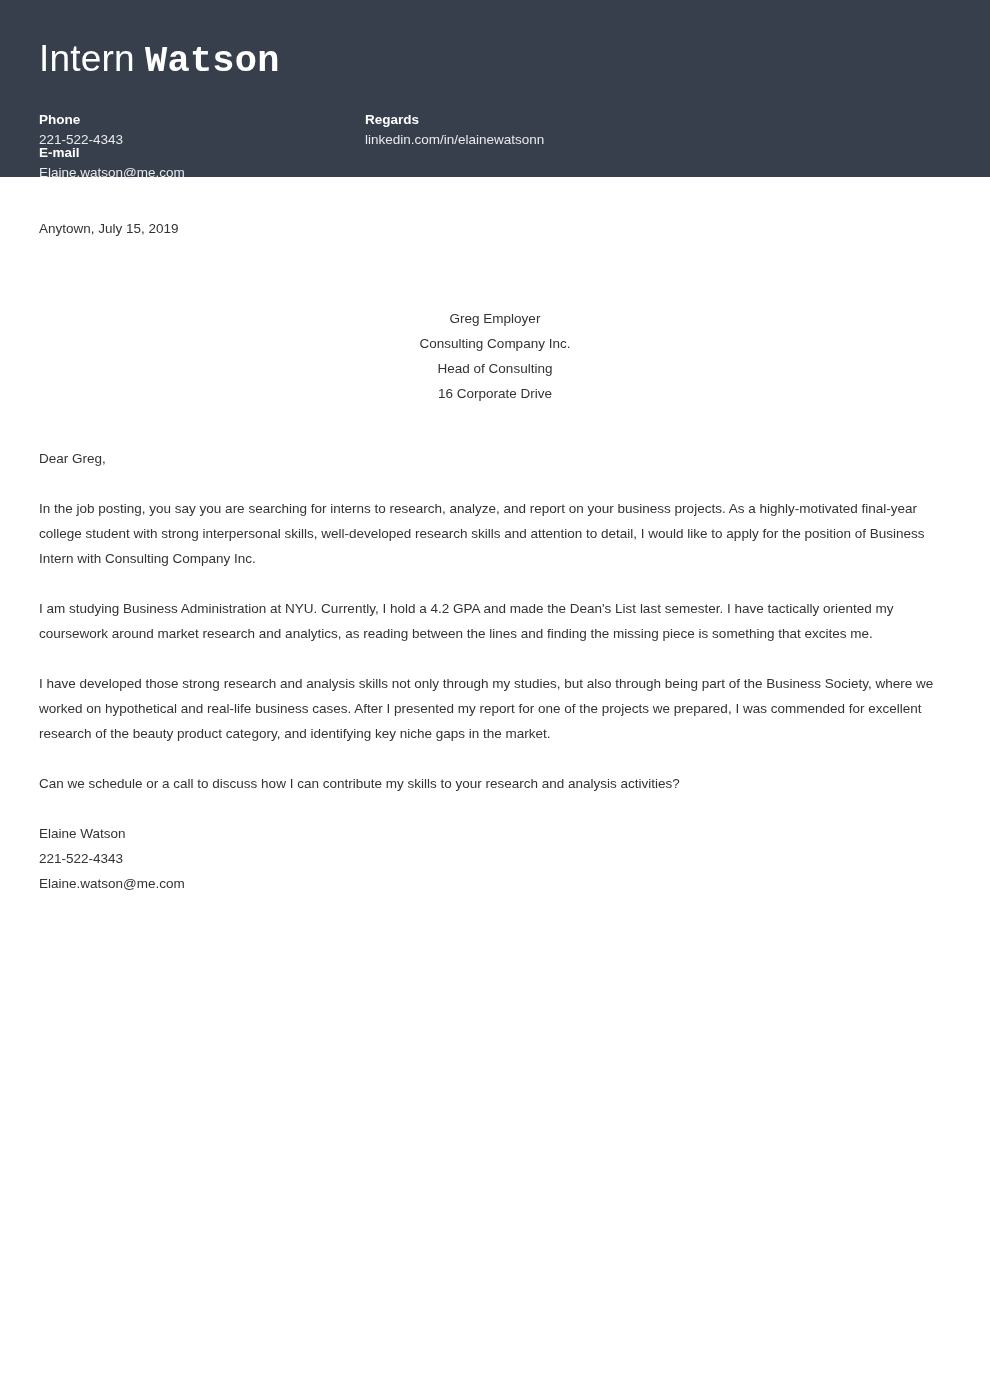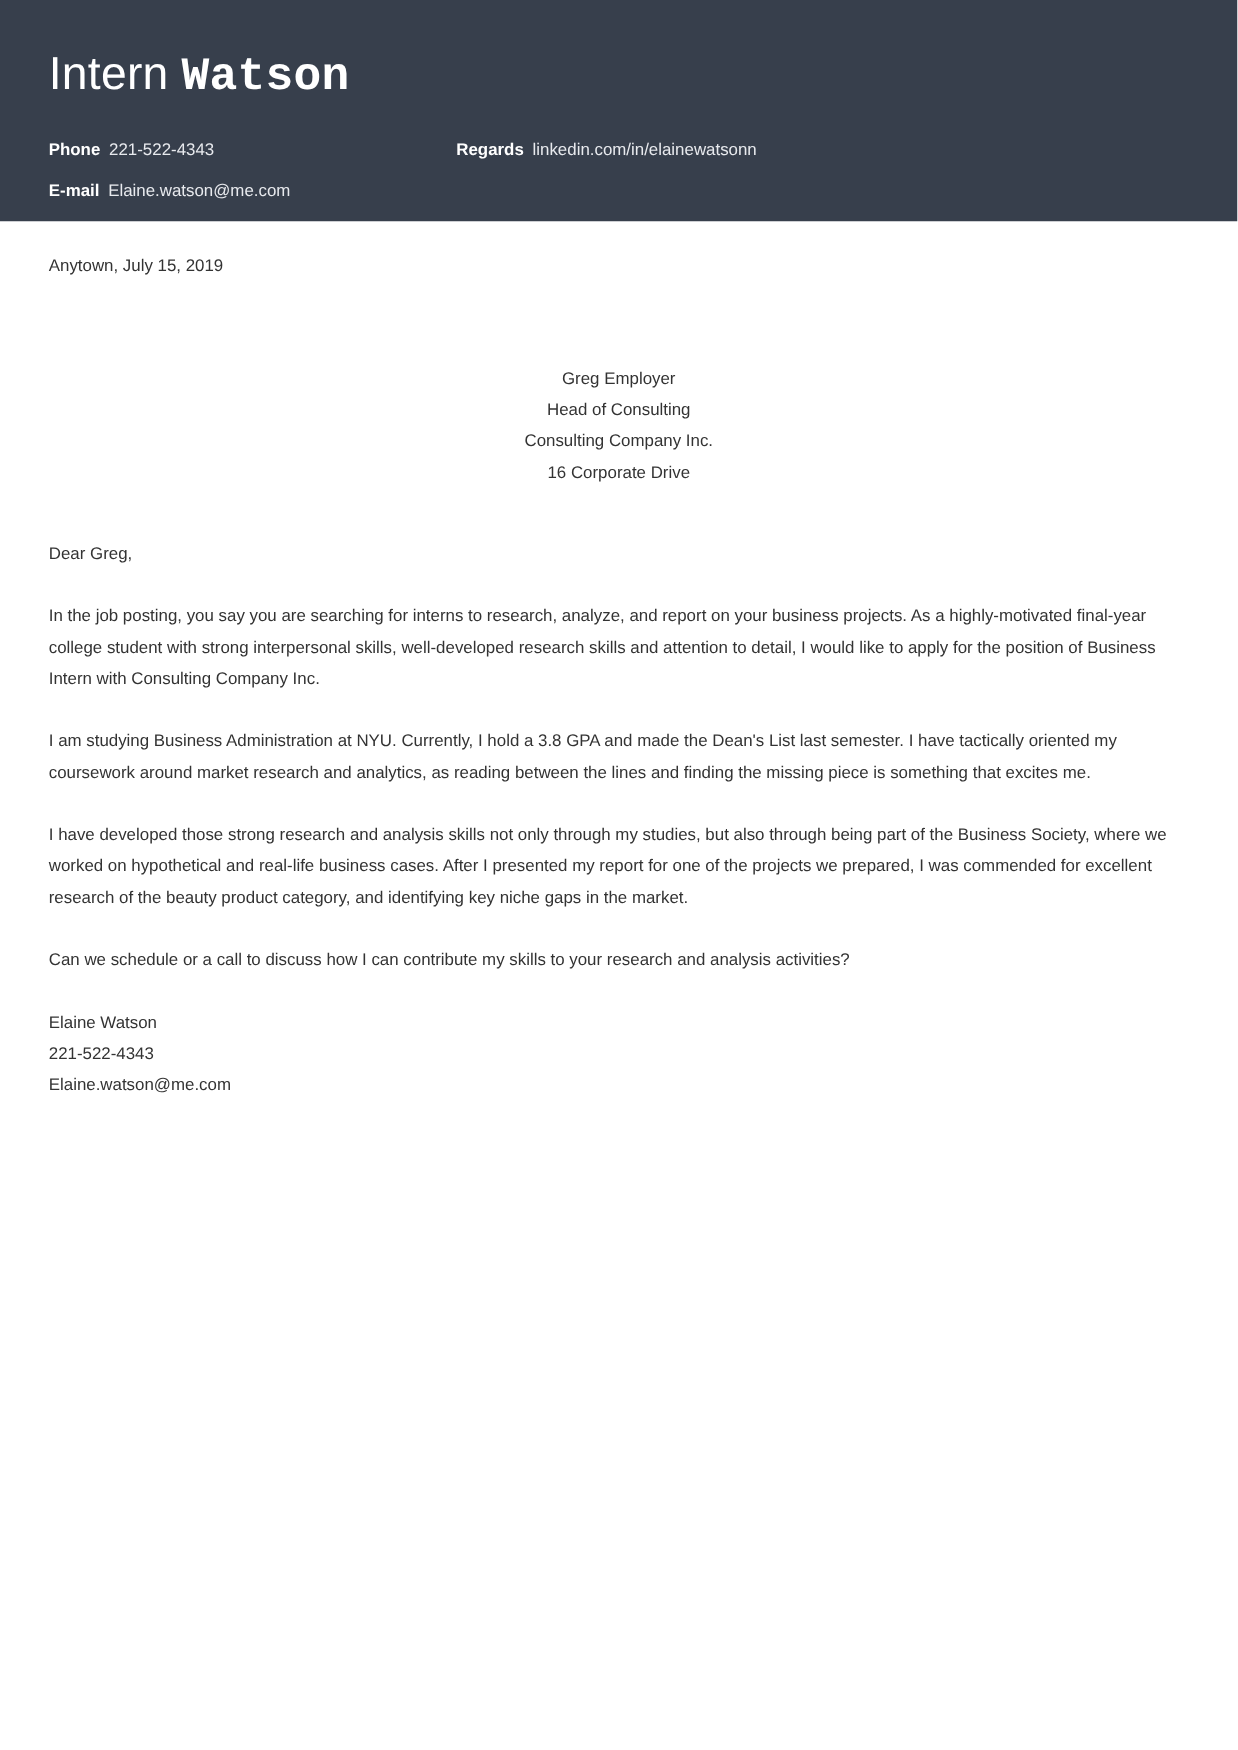--- a/index.html
+++ b/index.html
@@ -52,38 +52,39 @@
     display: flex;
     align-items: flex-start;
     height: 33px;
   }
   .contact-cell {
     display: flex;
     align-items: baseline;
     font-size: 13.5px;
     line-height: 20px;
     white-space: nowrap;
+    flex-direction: column;
   }
   .contact-cell.col-left {
     width: 326px;
     flex: 0 0 326px;
   }
   .contact-label {
     font-weight: 700;
     color: #ffffff;
     margin-right: 7px;
   }
   .contact-value {
     font-weight: 400;
     color: #e8eaee;
   }
 
   
   .letter {
-    padding: 0 39px;
+    padding: 16px 39px;
     box-sizing: border-box;
     width: 990px;
   }
   .letter-inner {
     width: 912px;
   }
   .txt {
     font-size: 13.5px;
     line-height: 25px;
     color: #333333;
@@ -154,35 +155,35 @@
 
 <div class="letter">
   <div class="letter-inner">
 
     <div class="date-line">
       <p class="txt">Anytown, July 15, 2019</p>
     </div>
 
     <div class="recipient">
       <div class="txt-line">Greg Employer</div>
+      <div class="txt-line">Consulting Company Inc.</div>
       <div class="txt-line">Head of Consulting</div>
-      <div class="txt-line">Consulting Company Inc.</div>
       <div class="txt-line">16 Corporate Drive</div>
     </div>
 
     <div class="salutation">
       <p class="txt">Dear Greg,</p>
     </div>
 
     <div class="para">
       <p class="txt">In the job posting, you say you are searching for interns to research, analyze, and report on your business projects. As a highly-motivated final-year college student with strong interpersonal skills, well-developed research skills and attention to detail, I would like to apply for the position of Business Intern with Consulting Company Inc.</p>
     </div>
 
     <div class="para">
-      <p class="txt">I am studying Business Administration at NYU. Currently, I hold a 3.8 GPA and made the Dean's List last semester. I have tactically oriented my coursework around market research and analytics, as reading between the lines and finding the missing piece is something that excites me.</p>
+      <p class="txt">I am studying Business Administration at NYU. Currently, I hold a 4.2 GPA and made the Dean's List last semester. I have tactically oriented my coursework around market research and analytics, as reading between the lines and finding the missing piece is something that excites me.</p>
     </div>
 
     <div class="para">
       <p class="txt">I have developed those strong research and analysis skills not only through my studies, but also through being part of the Business Society, where we worked on hypothetical and real-life business cases. After I presented my report for one of the projects we prepared, I was commended for excellent research of the beauty product category, and identifying key niche gaps in the market.</p>
     </div>
 
     <div class="para">
       <p class="txt">Can we schedule or a call to discuss how I can contribute my skills to your research and analysis activities?</p>
     </div>
 

